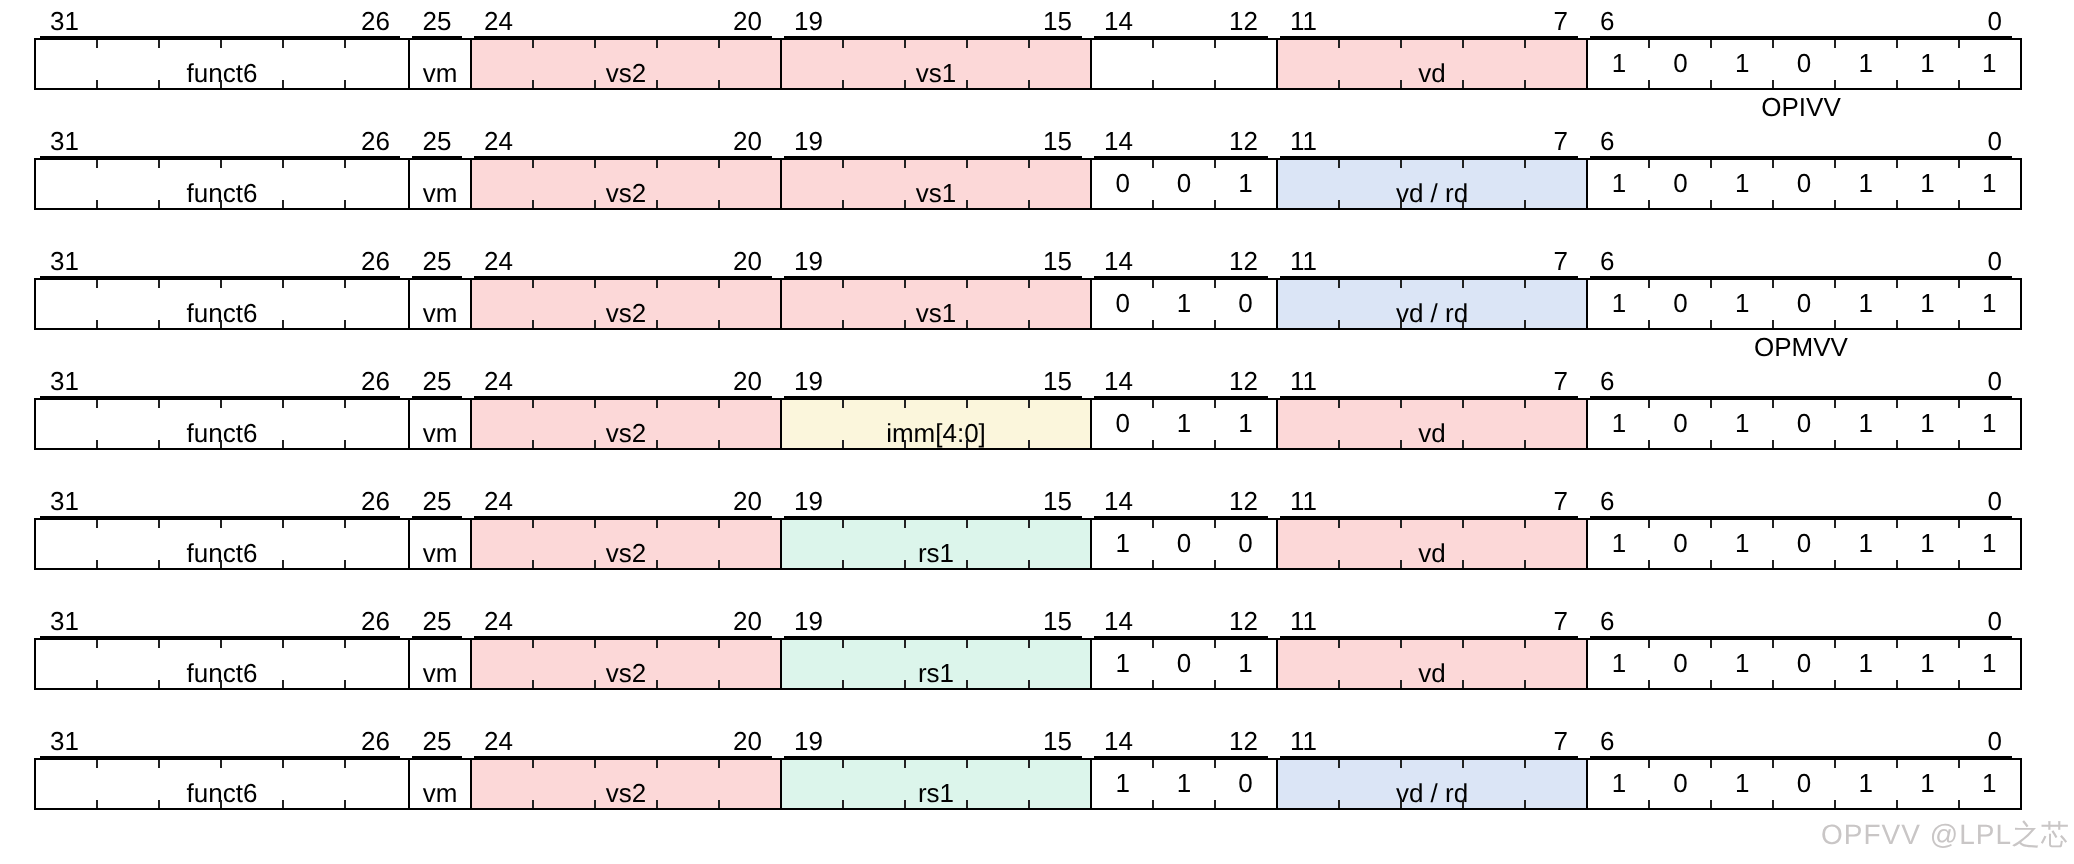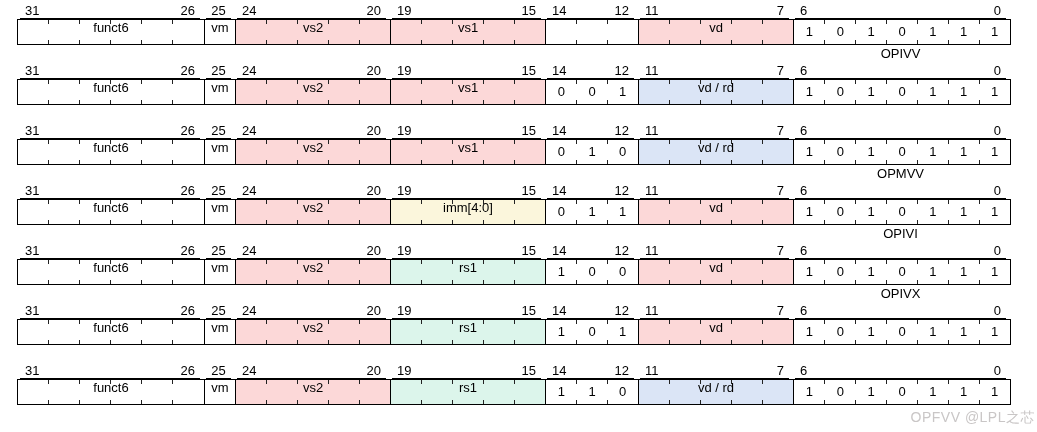--- a/index.html
+++ b/index.html
@@ -23,21 +23,21 @@
   .bit-label-inner.single{justify-content:center;}
   .fields-box{
     display:flex;
     border:1px solid #000;
     height:26px;box-sizing:border-box;
     background:#fff;
   }
   .field{
     position:relative;box-sizing:border-box;
     border-left:1px solid #000;
-    display:flex;align-items:flex-start;justify-content:center;
+    display:flex;align-items:flex-end;justify-content:center;
     font-size:13px;color:#000;
   }
   .field:first-child{border-left:none;}
   .field.digits{justify-content:flex-start;align-items:stretch;}
   .bit-digit{flex:1 1 0;text-align:center;line-height:24px;font-size:13px;}
   .tick{position:absolute;width:1px;height:4px;background:#222;}
   .tick-top{top:0;}
   .tick-bot{bottom:0;}
   .fmt-name{
     width:217px;margin-left:775px;margin-top:1px;
@@ -548,21 +548,20 @@
             <div class="tick tick-top" style="left: 92px;"></div>
             <div class="tick tick-bot" style="left: 92px;"></div>
             <div class="tick tick-top" style="left: 123px;"></div>
             <div class="tick tick-bot" style="left: 123px;"></div>
             <div class="tick tick-top" style="left: 154px;"></div>
             <div class="tick tick-bot" style="left: 154px;"></div>
             <div class="tick tick-top" style="left: 185px;"></div>
             <div class="tick tick-bot" style="left: 185px;"></div>
           </div>
         </div>
-        <div class="fmt-name">OPIVI</div>
       </div>
       <div class="fmt-row" style="top: 240px;">
         <div class="bit-labels">
           <div class="bit-label-cell" style="width: 186px;">
             <div class="bit-label-inner">
               <span>31</span>
               <span>26</span>
             </div>
           </div>
           <div class="bit-label-cell" style="width: 31px;">
@@ -675,21 +674,20 @@
             <div class="tick tick-top" style="left: 92px;"></div>
             <div class="tick tick-bot" style="left: 92px;"></div>
             <div class="tick tick-top" style="left: 123px;"></div>
             <div class="tick tick-bot" style="left: 123px;"></div>
             <div class="tick tick-top" style="left: 154px;"></div>
             <div class="tick tick-bot" style="left: 154px;"></div>
             <div class="tick tick-top" style="left: 185px;"></div>
             <div class="tick tick-bot" style="left: 185px;"></div>
           </div>
         </div>
-        <div class="fmt-name">OPIVX</div>
       </div>
       <div class="fmt-row" style="top: 300px;">
         <div class="bit-labels">
           <div class="bit-label-cell" style="width: 186px;">
             <div class="bit-label-inner">
               <span>31</span>
               <span>26</span>
             </div>
           </div>
           <div class="bit-label-cell" style="width: 31px;">

